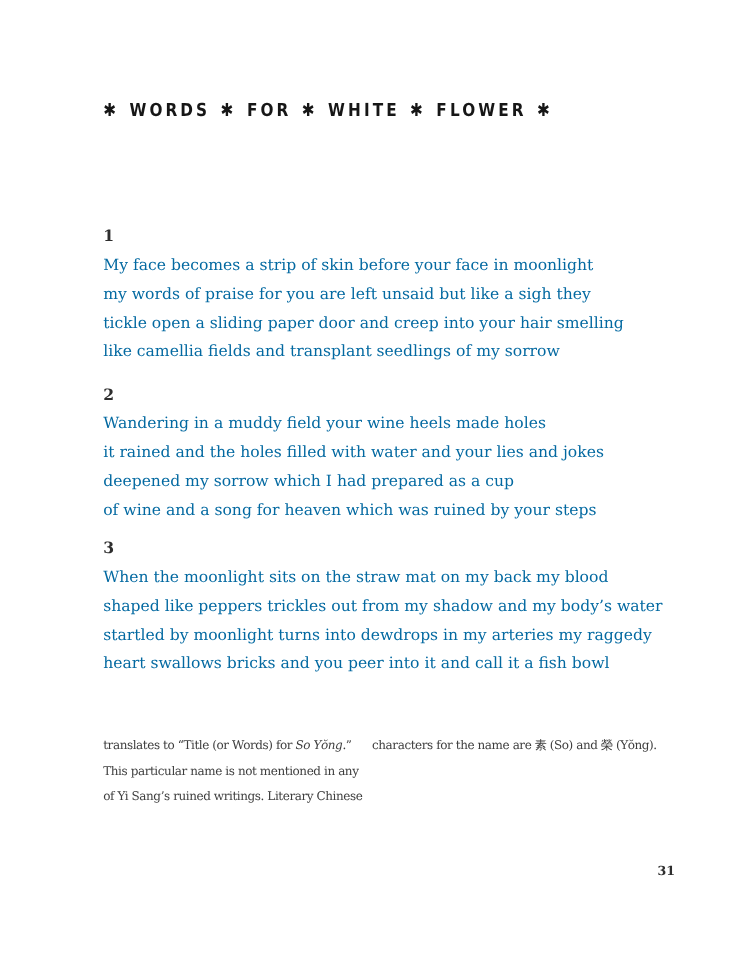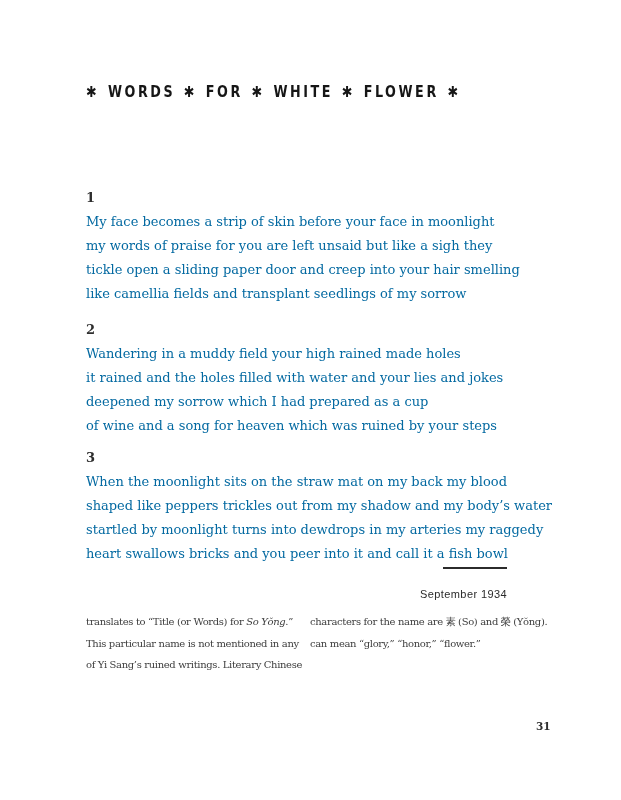--- a/index.html
+++ b/index.html
@@ -80,21 +80,21 @@
   .fn-line {
     margin: 0;
     font-size: 10px;
     line-height: 21.7px;
     letter-spacing: -0.35px;
     color: #3d3d3d;
   }
   .fn-line em { font-style: italic; }
   .page-number {
     position: absolute;
-    left: 536px;
+    left: 548px;
     top: 720px;
     font-size: 10.5px;
     font-weight: bold;
     color: #2e2e2e;
   }
 </style>
 </head>
 <body>
 
 <div class="page">
@@ -104,45 +104,40 @@
   <section class="stanza stanza-1">
     <div class="stanza-number">1</div>
     <div class="poem-line">My face becomes a strip of skin before your face in moonlight</div>
     <div class="poem-line">my words of praise for you are left unsaid but like a sigh they</div>
     <div class="poem-line">tickle open a sliding paper door and creep into your hair smelling</div>
     <div class="poem-line">like camellia fields and transplant seedlings of my sorrow</div>
   </section>
 
   <section class="stanza stanza-2">
     <div class="stanza-number">2</div>
-    <div class="poem-line">Wandering in a muddy field your high rained made holes</div>
+    <div class="poem-line">Wandering in a muddy field your wine heels made holes</div>
     <div class="poem-line">it rained and the holes filled with water and your lies and jokes</div>
     <div class="poem-line">deepened my sorrow which I had prepared as a cup</div>
     <div class="poem-line">of wine and a song for heaven which was ruined by your steps</div>
   </section>
 
   <section class="stanza stanza-3">
     <div class="stanza-number">3</div>
     <div class="poem-line">When the moonlight sits on the straw mat on my back my blood</div>
     <div class="poem-line">shaped like peppers trickles out from my shadow and my body’s water</div>
     <div class="poem-line">startled by moonlight turns into dewdrops in my arteries my raggedy</div>
     <div class="poem-line">heart swallows bricks and you peer into it and call it a fish bowl</div>
   </section>
 
-  <div class="dateline">
-    <div class="date-rule"></div>
-    <div class="date-text">September 1934</div>
-  </div>
 
   <div class="footnote footnote-left">
     <p class="fn-line"><span>translates to “Title (or Words) for </span><em>So Yŏng</em><span>.”</span></p>
     <p class="fn-line"><span>This particular name is not mentioned in any</span></p>
     <p class="fn-line"><span>of Yi Sang’s ruined writings. Literary Chinese</span></p>
   </div>
 
   <div class="footnote footnote-right">
     <p class="fn-line"><span>characters for the name are 素 (So) and 榮 (Yŏng).</span></p>
-    <p class="fn-line"><span>can mean “glory,” “honor,” “flower.”</span></p>
   </div>
 
   <div class="page-number">31</div>
 
 </div>
 
 </body></html>

